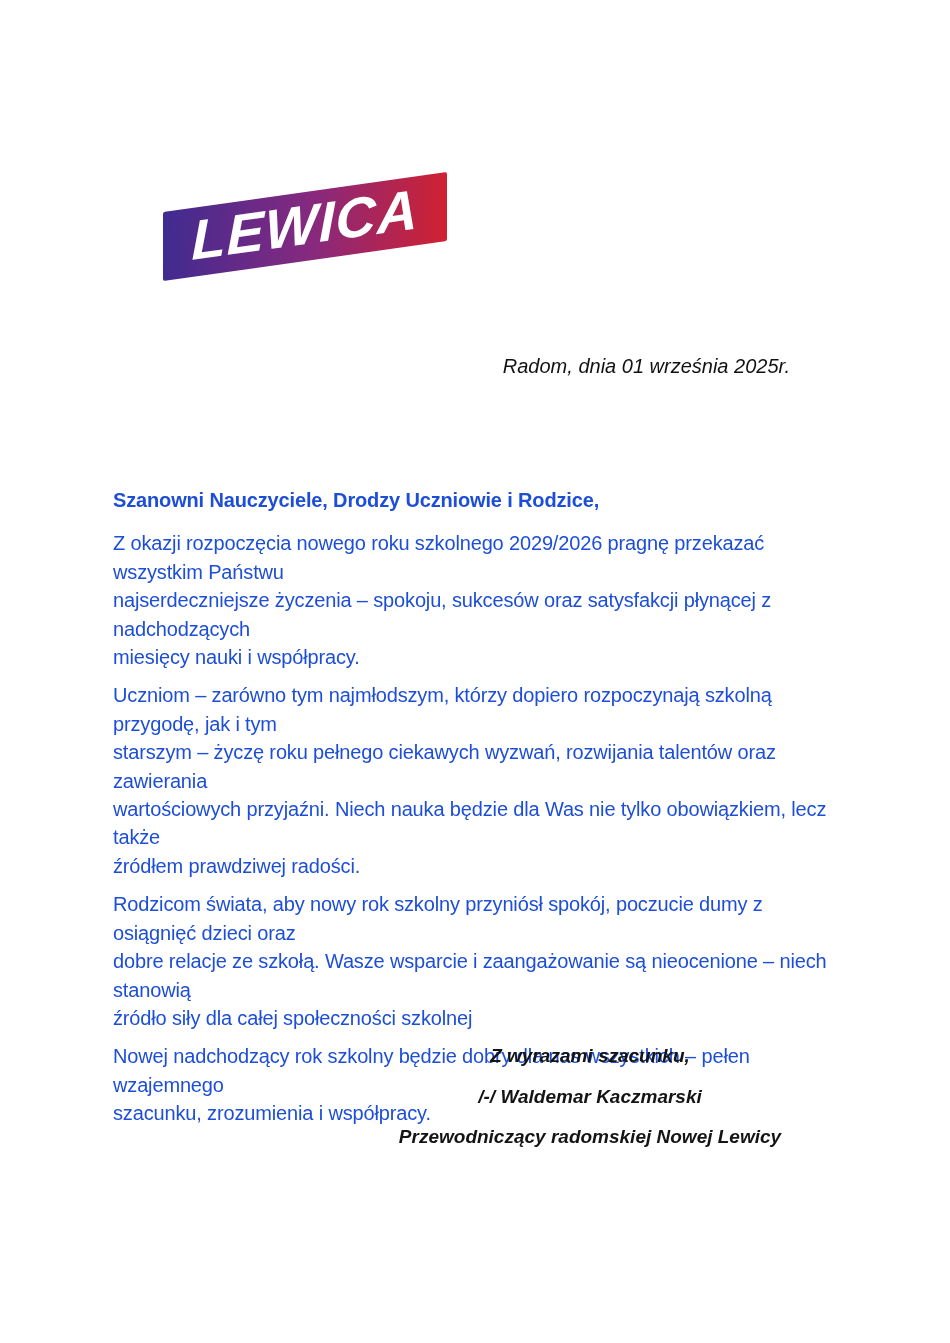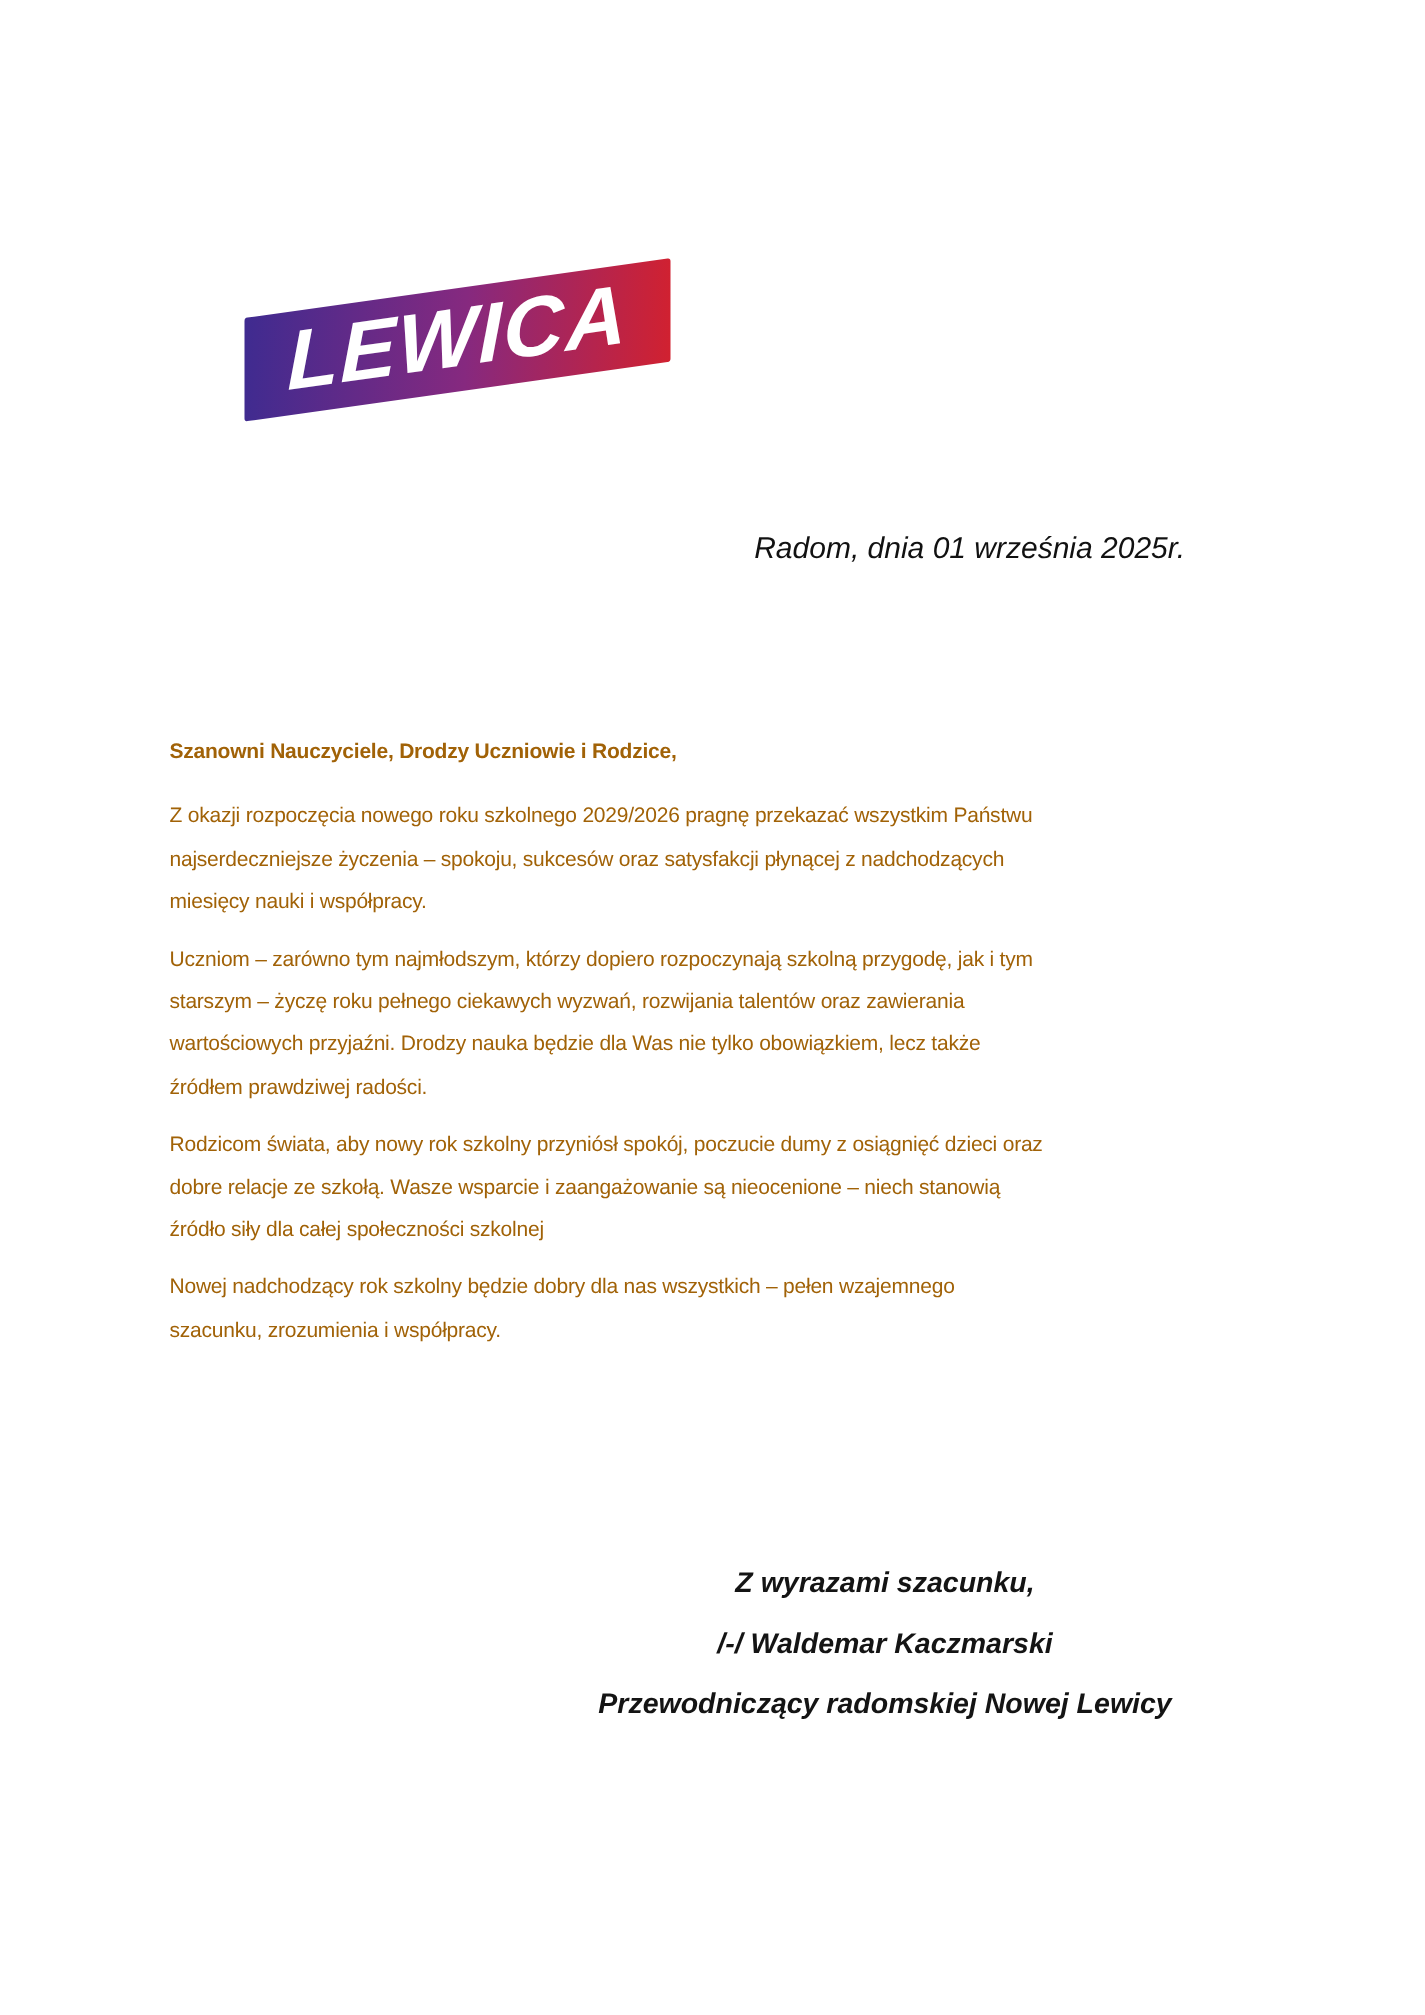--- a/index.html
+++ b/index.html
@@ -69,24 +69,24 @@
     color: #141414;
     white-space: pre-line;
   }
 
   
   .letter-body {
     position: absolute;
     left: 113px;
     top: 486px;
     width: 732px;
-    font-size: 14px;
+    font-size: 20px;
     line-height: 28.4px;
     letter-spacing: -0.15px;
-    color: #a16207;
+    color: #1d4ed8;
   }
   .salutation {
     font-weight: 700;
     margin: 0 0 15px 0;
     white-space: pre-line;
   }
   .para {
     margin: 0 0 10px 0;
     white-space: pre-line;
   }
@@ -120,21 +120,21 @@
   <div class="dateline">Radom, dnia 01 września 2025r.</div>
 
 
   <div class="letter-body">
     <p class="salutation">Szanowni Nauczyciele, Drodzy Uczniowie i Rodzice,</p>
     <p class="para">Z okazji rozpoczęcia nowego roku szkolnego 2029/2026 pragnę przekazać wszystkim Państwu
 najserdeczniejsze życzenia – spokoju, sukcesów oraz satysfakcji płynącej z nadchodzących
 miesięcy nauki i współpracy.</p>
     <p class="para">Uczniom – zarówno tym najmłodszym, którzy dopiero rozpoczynają szkolną przygodę, jak i tym
 starszym – życzę roku pełnego ciekawych wyzwań, rozwijania talentów oraz zawierania
-wartościowych przyjaźni. Drodzy nauka będzie dla Was nie tylko obowiązkiem, lecz także
+wartościowych przyjaźni. Niech nauka będzie dla Was nie tylko obowiązkiem, lecz także
 źródłem prawdziwej radości.</p>
     <p class="para">Rodzicom świata, aby nowy rok szkolny przyniósł spokój, poczucie dumy z osiągnięć dzieci oraz
 dobre relacje ze szkołą. Wasze wsparcie i zaangażowanie są nieocenione – niech stanowią
 źródło siły dla całej społeczności szkolnej</p>
     <p class="para">Nowej nadchodzący rok szkolny będzie dobry dla nas wszystkich – pełen wzajemnego
 szacunku, zrozumienia i współpracy.</p>
   </div>
 
   <div class="signature">
     <div>Z wyrazami szacunku,</div>

